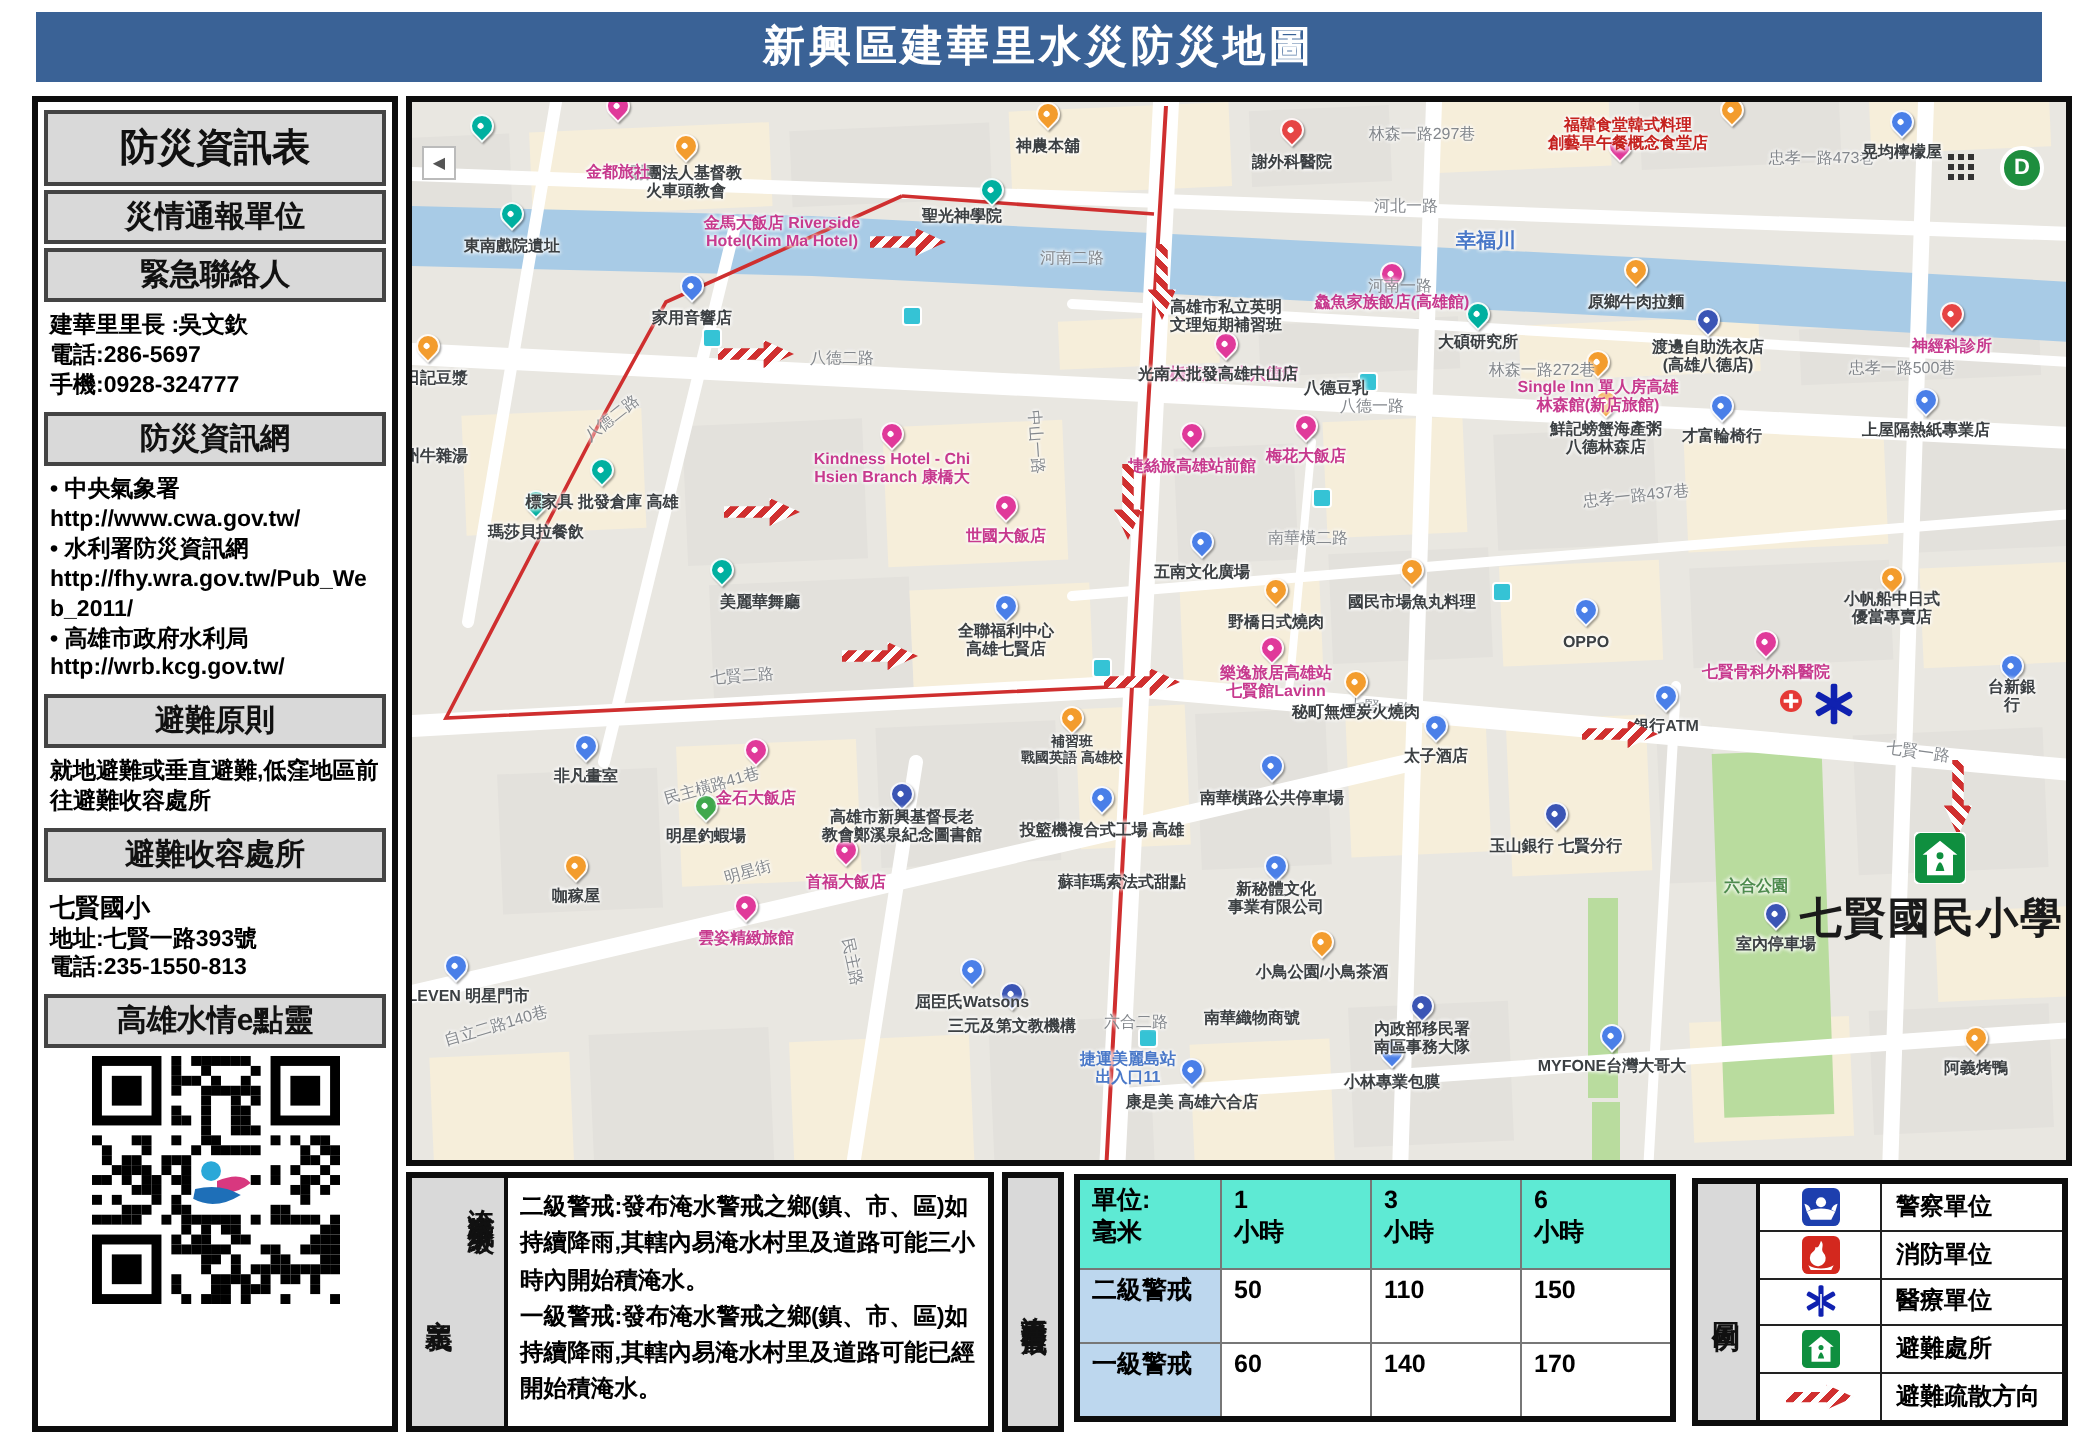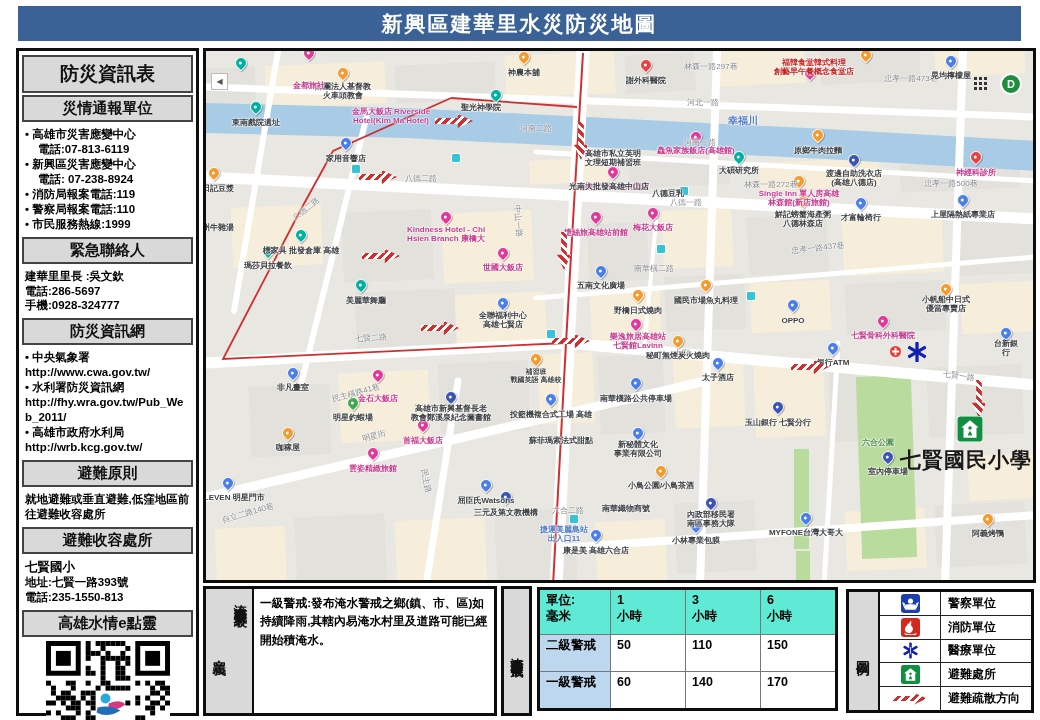--- a/index.html
+++ b/index.html
@@ -78,29 +78,20 @@
 </style>
 </head>
 <body>
 
 <div id="titlebar" class="abs">新興區建華里水災防災地圖</div>
 
 <div id="sidebar" class="abs">
   <div class="sec-h main">防災資訊表</div>
 
   <div class="sec-h sub">災情通報單位</div>
-  <div class="sec-b">
-    <div>• 高雄市災害應變中心</div>
-    <div class="ind">電話:07-813-6119</div>
-    <div>• 新興區災害應變中心</div>
-    <div class="ind">電話: 07-238-8924</div>
-    <div>• 消防局報案電話:119</div>
-    <div>• 警察局報案電話:110</div>
-    <div>• 市民服務熱線:1999</div>
-  </div>
 
   <div class="sec-h sub">緊急聯絡人</div>
   <div class="sec-b">
     <div>建華里里長 :吳文欽</div>
     <div>電話:286-5697</div>
     <div>手機:0928-324777</div>
   </div>
 
   <div class="sec-h sub">防災資訊網</div>
   <div class="sec-b">
@@ -672,21 +663,21 @@
         <span class="lbl poi" style="transform: translate(-50%, -50%); left: 12px; top: 138px;">田記豆漿</span>
         <span class="lbl poi" style="transform: translate(-50%, -50%); left: 8px; top: 177px;">潮州牛雜湯</span>
         <span class="lbl poi" style="transform: translate(-50%, -50%); left: 95px; top: 200px;">標家具 批發倉庫 高雄</span>
         <span class="lbl poi" style="transform: translate(-50%, -50%); left: 62px; top: 215px;">瑪莎貝拉餐飲</span>
         <span class="lbl pk" style="transform: translate(-50%, -50%); left: 297px; top: 217px;">世國大飯店</span>
         <span class="lbl pk" style="transform: translate(-50%, -50%); left: 240px; top: 183px;">Kindness Hotel - Chi
 Hsien Branch 康橋大</span>
         <span class="lbl pk" style="transform: translate(-50%, -50%); left: 390px; top: 182px;">捷絲旅高雄站前館</span>
         <span class="lbl pk" style="transform: translate(-50%, -50%); left: 447px; top: 177px;">梅花大飯店</span>
         <span class="lbl poi" style="transform: translate(-50%, -50%); left: 395px; top: 235px;">五南文化廣場</span>
-        <span class="lbl poi" style="transform: translate(-50%, -50%); left: 141px; top: 250px; padding-left: 38px;">美麗華舞廳</span>
+        <span class="lbl poi" style="transform: translate(-50%, -50%); left: 155px; top: 250px; padding-left: 38px;">美麗華舞廳</span>
         <span class="lbl poi" style="transform: translate(-50%, -50%); left: 297px; top: 269px;">全聯福利中心
 高雄七賢店</span>
         <span class="lbl poi" style="transform: translate(-50%, -50%); left: 245px; top: 362px;">高雄市新興基督長老
 教會鄭溪泉紀念圖書館</span>
         <span class="lbl poi" style="font-size: 7px; transform: translate(-50%, -50%); left: 330px; top: 325px;">補習班
 戰國英語 高雄校</span>
         <span class="lbl poi" style="transform: translate(-50%, -50%); left: 345px; top: 364px;">投籃機複合式工場 高雄</span>
         <span class="lbl poi" style="transform: translate(-50%, -50%); left: 333px; top: 390px; padding-left: 44px;">蘇菲瑪索法式甜點</span>
         <span class="lbl pk" style="transform: translate(-50%, -50%); left: 172px; top: 348px;">金石大飯店</span>
         <span class="lbl poi" style="transform: translate(-50%, -50%); left: 87px; top: 337px;">非凡畫室</span>
@@ -772,20 +763,21 @@
       </div>
   </div>
 </div>
 
 <div id="defbox" class="abs blackbox">
   <div class="vcol">
     <span id="def-l1" class="vtxt">淹水警戒分級</span>
     <span id="def-l2" class="vtxt">定義</span>
   </div>
   <div class="dtext">
+    <div>二級警戒:發布淹水警戒之鄉(鎮、市、區)如持續降雨,其轄內易淹水村里及道路可能三小時內開始積淹水。</div>
     <div>一級警戒:發布淹水警戒之鄉(鎮、市、區)如持續降雨,其轄內易淹水村里及道路可能已經開始積淹水。</div>
   </div>
 </div>
 
 <div id="rainlabel" class="abs blackbox">
   <span class="vtxt">淹水雨量警戒值</span>
 </div>
 
 <table id="raintable" class="abs">
   <tbody>

